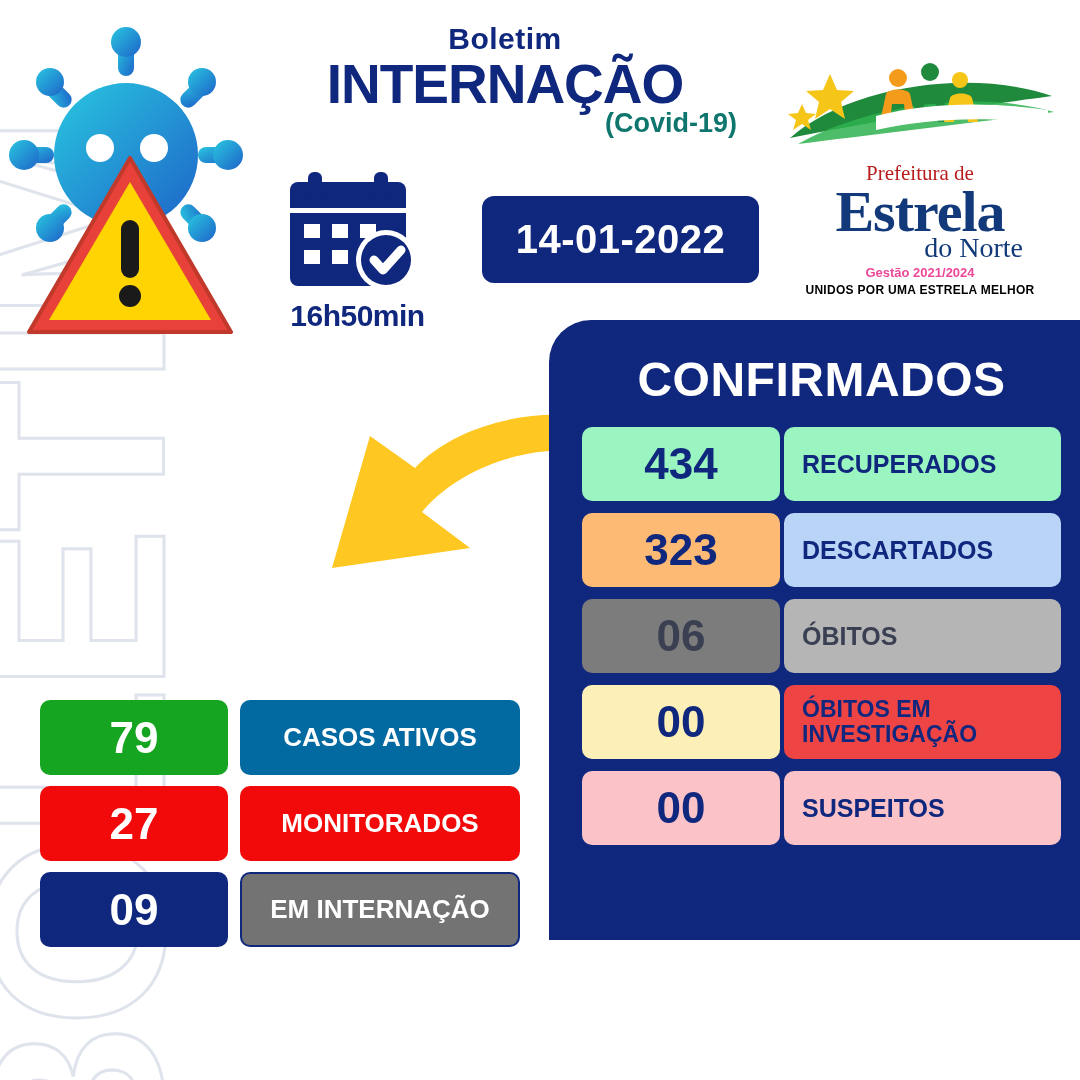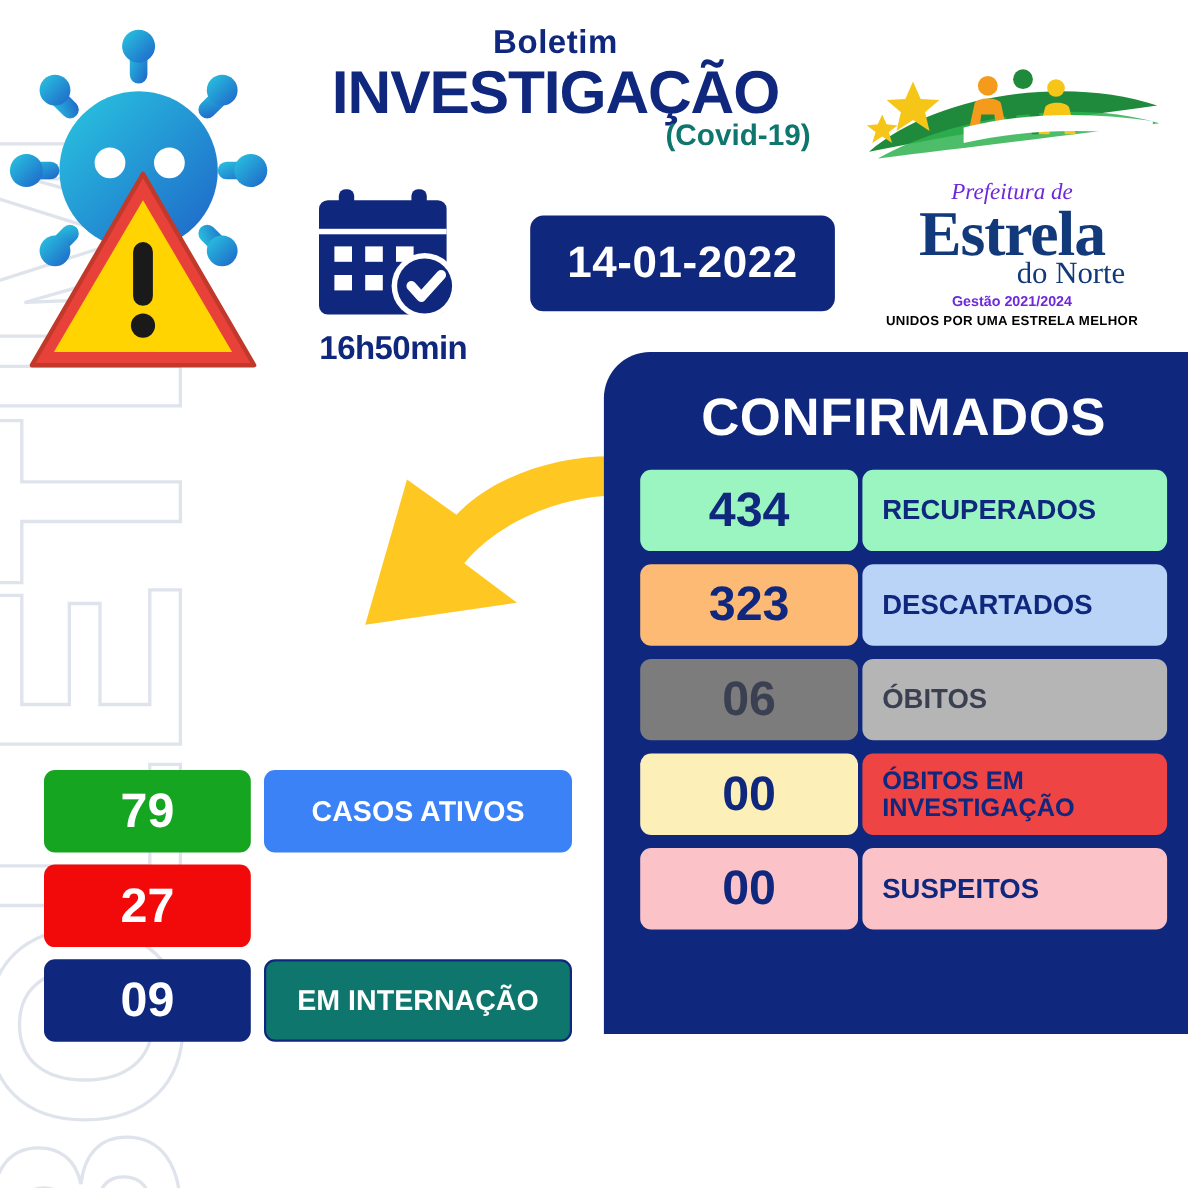--- a/index.html
+++ b/index.html
@@ -115,23 +115,22 @@
     left: 775px;
     top: 60px;
     width: 290px;
     height: 230px;
     z-index: 3;
     text-align: center;
   }
   .logo .pref {
     font-family: "Liberation Serif", serif;
     font-size: 21px;
-    color: #6d28d9;
+    color: #b91c1c;
     margin-top: 2px;
-    font-style: italic;
   }
   .logo .estrela {
     font-family: "Liberation Serif", serif;
     font-size: 58px;
     font-weight: bold;
     color: #123a7a;
     line-height: 0.9;
     letter-spacing: -1px;
   }
   .logo .norte {
@@ -139,21 +138,21 @@
     font-size: 28px;
     color: #123a7a;
     line-height: 1;
     text-align: right;
     padding-right: 42px;
     margin-top: -4px;
   }
   .logo .gestao {
     font-size: 13px;
     font-weight: bold;
-    color: #6d28d9;
+    color: #ec4899;
     margin-top: 3px;
   }
   .logo .slogan {
     font-size: 12px;
     font-weight: bold;
     color: #000000;
     letter-spacing: 0.3px;
     margin-top: 3px;
   }
 
@@ -302,21 +301,21 @@
   <svg width="215" height="190" viewBox="0 0 215 190" style="position:absolute;left:15px;top:130px;">
     <polygon points="107,8 208,182 6,182" fill="#e8413a" stroke="#c0392b" stroke-width="4" stroke-linejoin="round"></polygon>
     <polygon points="107,32 188,170 26,170" fill="#ffd400"></polygon>
     <rect x="98" y="70" width="18" height="58" rx="9" fill="#1a1a1a"></rect>
     <circle cx="107" cy="146" r="11" fill="#1a1a1a"></circle>
   </svg>
 </div>
 
 <div class="header-text">
   <div class="boletim">Boletim</div>
-  <div class="corona">INVESTIGAÇÃO</div>
+  <div class="corona">INTERNAÇÃO</div>
   <div class="covid">(Covid-19)</div>
 </div>
 
 <div class="cal-wrap">
   <svg width="160" height="125" viewBox="0 0 160 125">
     <rect x="12" y="14" width="116" height="104" rx="8" fill="#10277e"></rect>
     <rect x="30" y="4" width="14" height="26" rx="6" fill="#10277e"></rect>
     <rect x="96" y="4" width="14" height="26" rx="6" fill="#10277e"></rect>
     <rect x="12" y="40" width="116" height="5" fill="#ffffff"></rect>
     <g fill="#ffffff">
@@ -398,22 +397,23 @@
       <div class="pnum" style="background:#fbc3c7">00</div>
       <div class="plabel" style="background:#fbc3c7">SUSPEITOS</div>
     </div>
 
   </div>
 </div>
 
 <div class="left-stats">
   <div class="lrow">
     <div class="lnum" style="background:#16a520">79</div>
-    <div class="llabel" style="background:#3b82f6">CASOS ATIVOS</div>
+    <div class="llabel" style="background:#0369a1">CASOS ATIVOS</div>
   </div>
   <div class="lrow">
     <div class="lnum" style="background:#f20a0a">27</div>
+    <div class="llabel" style="background:#f20a0a">MONITORADOS</div>
   </div>
   <div class="lrow internacao">
     <div class="lnum" style="background:#10277e">09</div>
-    <div class="llabel" style="background:#0f766e">EM INTERNAÇÃO</div>
+    <div class="llabel" style="background:#737373">EM INTERNAÇÃO</div>
   </div>
 </div>
 
 </body></html>

